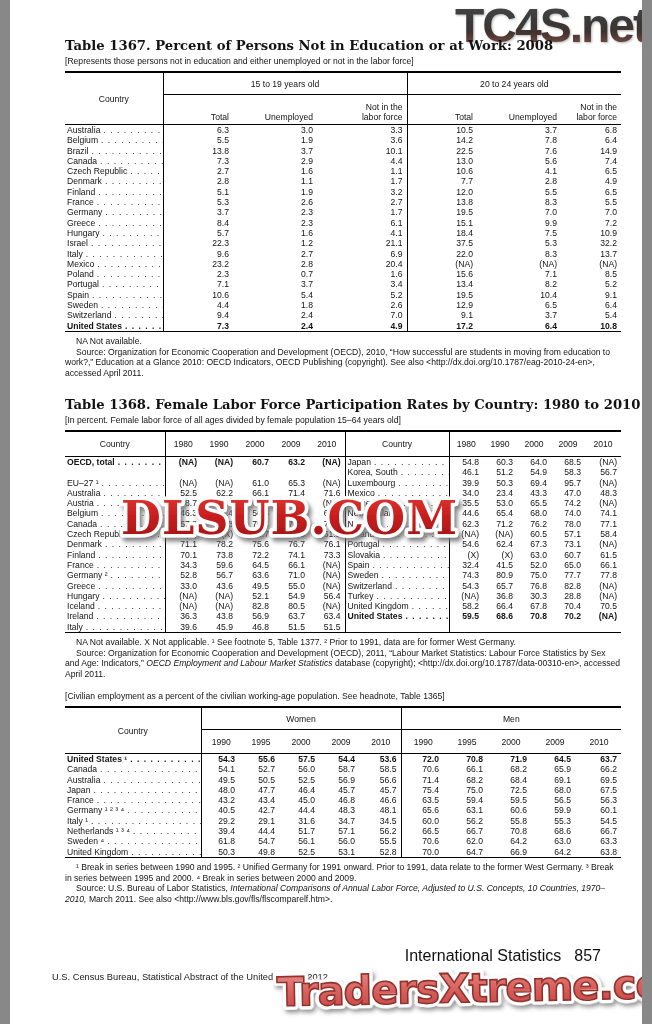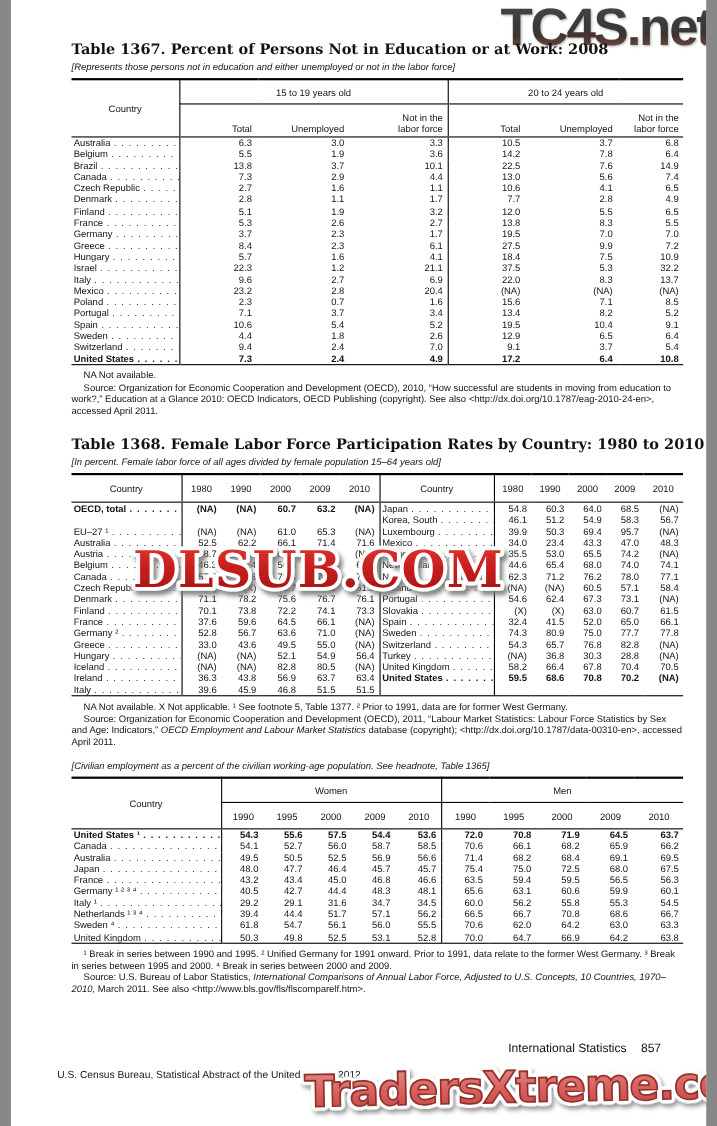--- a/index.html
+++ b/index.html
@@ -5,21 +5,21 @@
   html,body{margin:0;padding:0;background:#888;}
   .page{position:relative;width:632px;height:1024px;background:#ffffff;margin:0 auto;
         font-family:"Liberation Sans",sans-serif;color:#131313;overflow:hidden;}
 
   section{position:absolute;left:55px;width:556px;}
   #t1367{top:38px;}
   #t1368{top:397px;}
   #t1369{top:691px;}
 
   .tbl-title{font-family:"DejaVu Serif",serif;font-weight:bold;font-size:13.2px;line-height:15px;margin:0 0 3px 0;white-space:nowrap;}
-  .bracket{font-size:8.6px;line-height:10px;margin:0 0 5px 0;font-style:italic;}
+  .bracket{font-size:8.6px;line-height:10px;margin:0 0 5px 0;}
 
   table{border-collapse:collapse;table-layout:fixed;width:556px;font-size:8.6px;
         border-top:2px solid #000;border-bottom:1.5px solid #000;}
   th{font-weight:normal;padding:4px;}
   td{padding:0;}
   .vl{border-left:1px solid #000;}
   .grp{border-bottom:1px solid #000;text-align:center;height:13px;font-size:8.6px;}
   .subhead th{vertical-align:bottom;border-bottom:1px solid #000;padding-bottom:2px;height:23px;}
   .thc{border-bottom:1px solid #000;text-align:center;vertical-align:middle;font-size:8.6px;}
   .num{text-align:right;padding-right:6px;}
@@ -37,21 +37,21 @@
   tr.boldL .L{font-weight:bold;}
   tr.boldR .R{font-weight:bold;}
   tr.blankL .L .dots::after{content:none;}
   tr.blankR .R .dots::after{content:none;}
 
   .fn,.src{font-size:8.6px;line-height:10.6px;margin:0;}
   .fn{margin-top:4px;}
   .indent{text-indent:11px;}
   .italic{font-style:italic;}
 
-  .pg-line{position:absolute;top:947px;right:41px;font-size:11px;color:#111;}
+  .pg-line{position:absolute;top:947px;right:41px;font-size:16px;color:#111;}
   .pgnum{margin-left:13px;}
   .credit{position:absolute;top:972px;left:42px;font-size:9.3px;color:#1a1a1a;}
 
   
   .wm-tc4s{position:absolute;top:0px;right:-5px;margin:0;
     font-family:"Liberation Sans",sans-serif;font-weight:bold;font-size:48px;line-height:52px;letter-spacing:-2px;
     background:linear-gradient(180deg,#4a4a4a 0%,#3a3a3a 40%,#403330 62%,#6e463e 82%,#8d5a4d 100%);
     -webkit-background-clip:text;background-clip:text;color:transparent;
     filter:drop-shadow(1px 1px 1px rgba(40,40,40,0.35));}
   .wm-dlsub{position:absolute;left:105px;top:482px;}
@@ -232,21 +232,21 @@
           <tr>
             <td class="ctd">
               <div class="c">
                 <span class="nm">Greece</span>
                 <span class="dots"></span>
               </div>
             </td>
             <td class="num vl">8.4</td>
             <td class="num">2.3</td>
             <td class="num last">6.1</td>
-            <td class="num vl">27.5</td>
+            <td class="num vl">15.1</td>
             <td class="num">9.9</td>
             <td class="num last">7.2</td>
           </tr>
 
           <tr>
             <td class="ctd">
               <div class="c">
                 <span class="nm">Hungary</span>
                 <span class="dots"></span>
               </div>
@@ -685,21 +685,21 @@
             <td class="num R last">61.5</td>
           </tr>
 
           <tr>
             <td class="ctd L">
               <div class="c">
                 <span class="nm">France</span>
                 <span class="dots"></span>
               </div>
             </td>
-            <td class="num vl L last">37.6</td>
+            <td class="num vl L last">34.3</td>
             <td class="num L last">59.6</td>
             <td class="num L last">64.5</td>
             <td class="num L last">66.1</td>
             <td class="num L last">(NA)</td>
             <td class="ctd vl R">
               <div class="c">
                 <span class="nm">Spain</span>
                 <span class="dots"></span>
               </div>
             </td>

